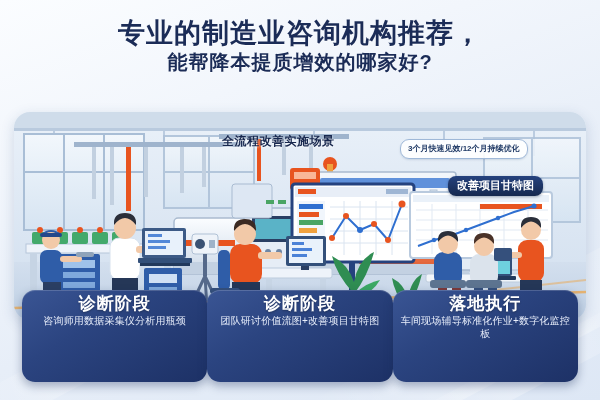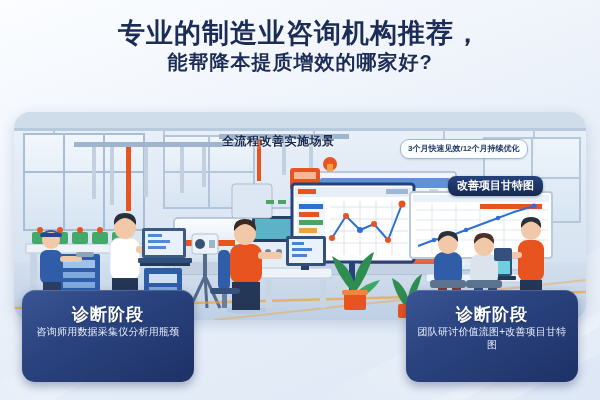--- a/index.html
+++ b/index.html
@@ -63,25 +63,25 @@
     box-shadow:0 1px 3px rgba(10,25,55,.35);
   }
 
   
   .cards{
     position:absolute;left:0;top:290px;width:600px;height:92px;
     display:flex;justify-content:space-between;padding:0 22px;
     box-sizing:border-box;
   }
   .card{
-    width:172px;border-radius:13px;
+    width:196px;border-radius:13px;
     background:linear-gradient(150deg,#3a5594 0%,#2b4480 38%,#1d3166 100%);
     box-shadow:0 4px 10px rgba(20,40,85,.35), inset 0 1px 0 rgba(255,255,255,.17);
     color:#fff;text-align:center;
-    padding:15px 8px 10px;box-sizing:border-box;
+    padding:4px 8px 10px;box-sizing:border-box;
   }
   .card .c-title{
     font-size:17px;font-weight:bold;letter-spacing:1px;line-height:1.15;
     text-shadow:0 1px 2px rgba(0,0,0,.3);
   }
   .card .c-desc{
     font-size:10px;line-height:1.38;color:#e8eefb;
     letter-spacing:.2px;
   }
 </style>
@@ -467,15 +467,19 @@
     <div class="card">
       <div class="c-title">诊断阶段</div>
       <div class="c-desc">咨询师用数据采集仪分析用瓶颈</div>
     </div>
 
     <div class="card">
       <div class="c-title">诊断阶段</div>
       <div class="c-desc">团队研讨价值流图+改善项目甘特图</div>
     </div>
 
+    <div class="card">
+      <div class="c-title">落地执行</div>
+      <div class="c-desc">车间现场辅导标准化作业+数字化监控板</div>
+    </div>
 
   </div>
 </div>
 
 </body></html>

